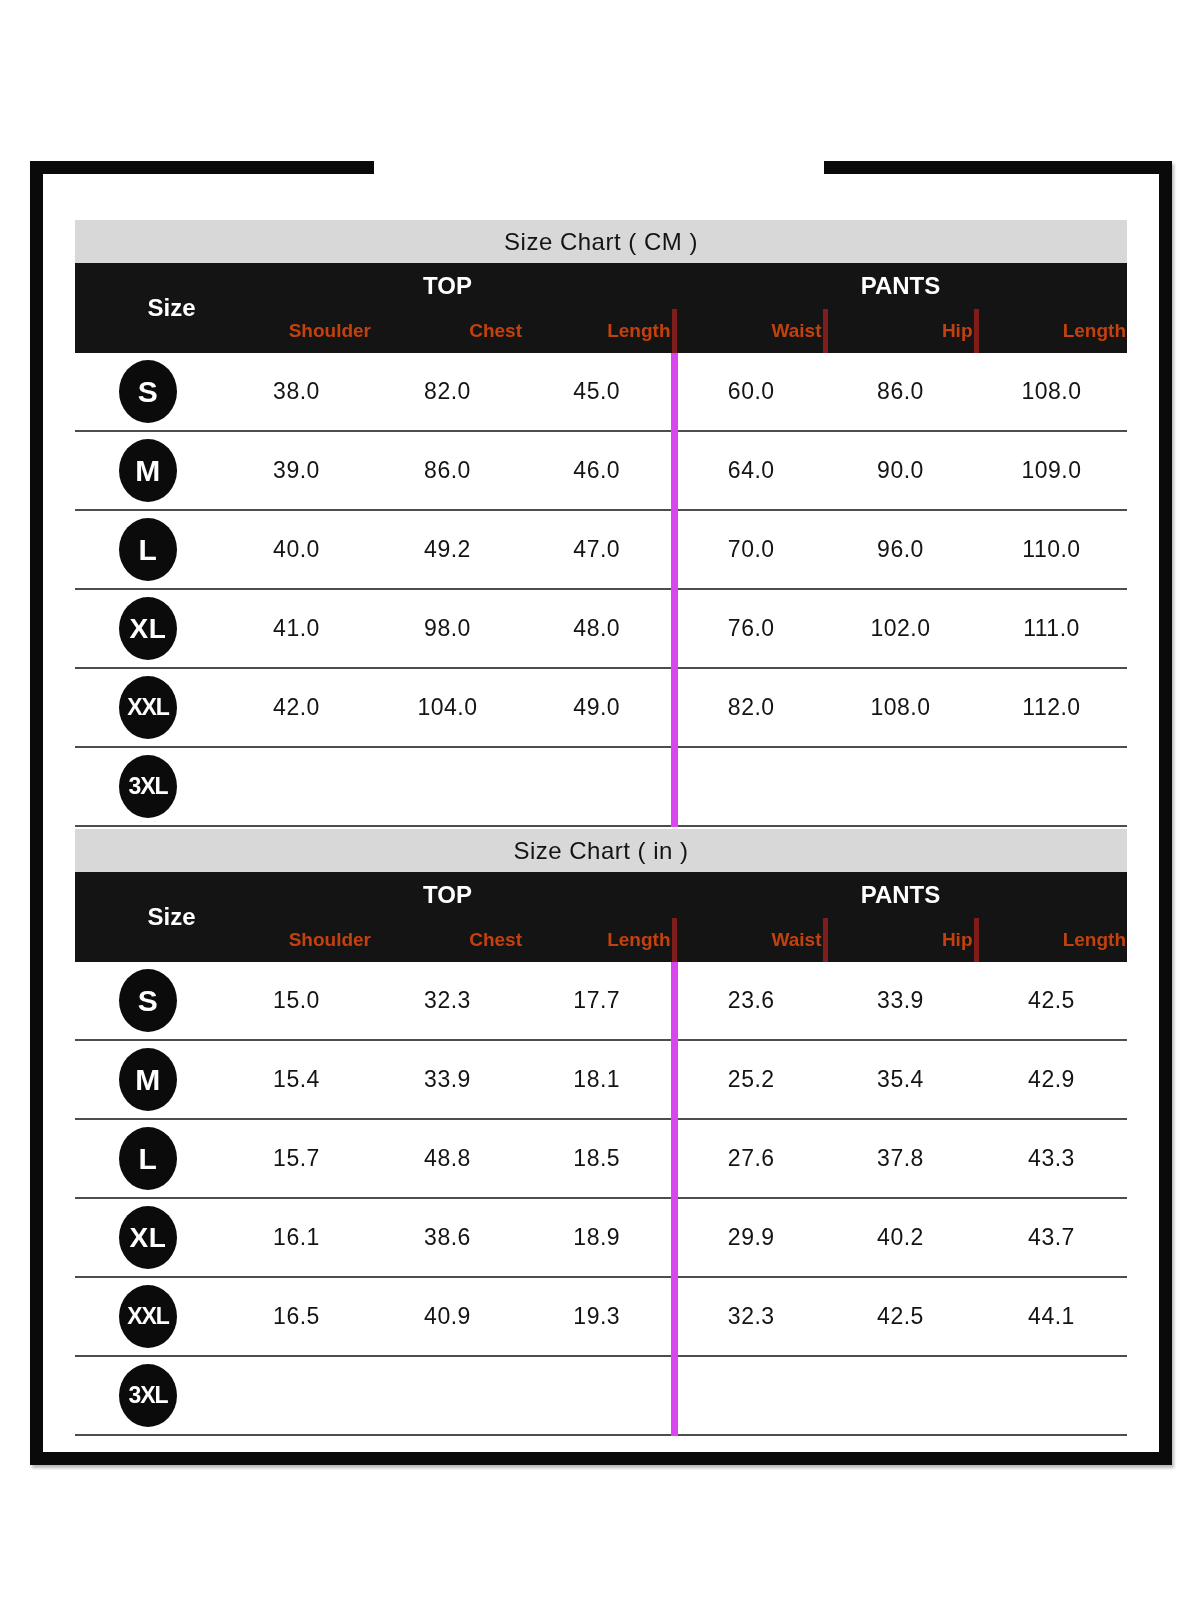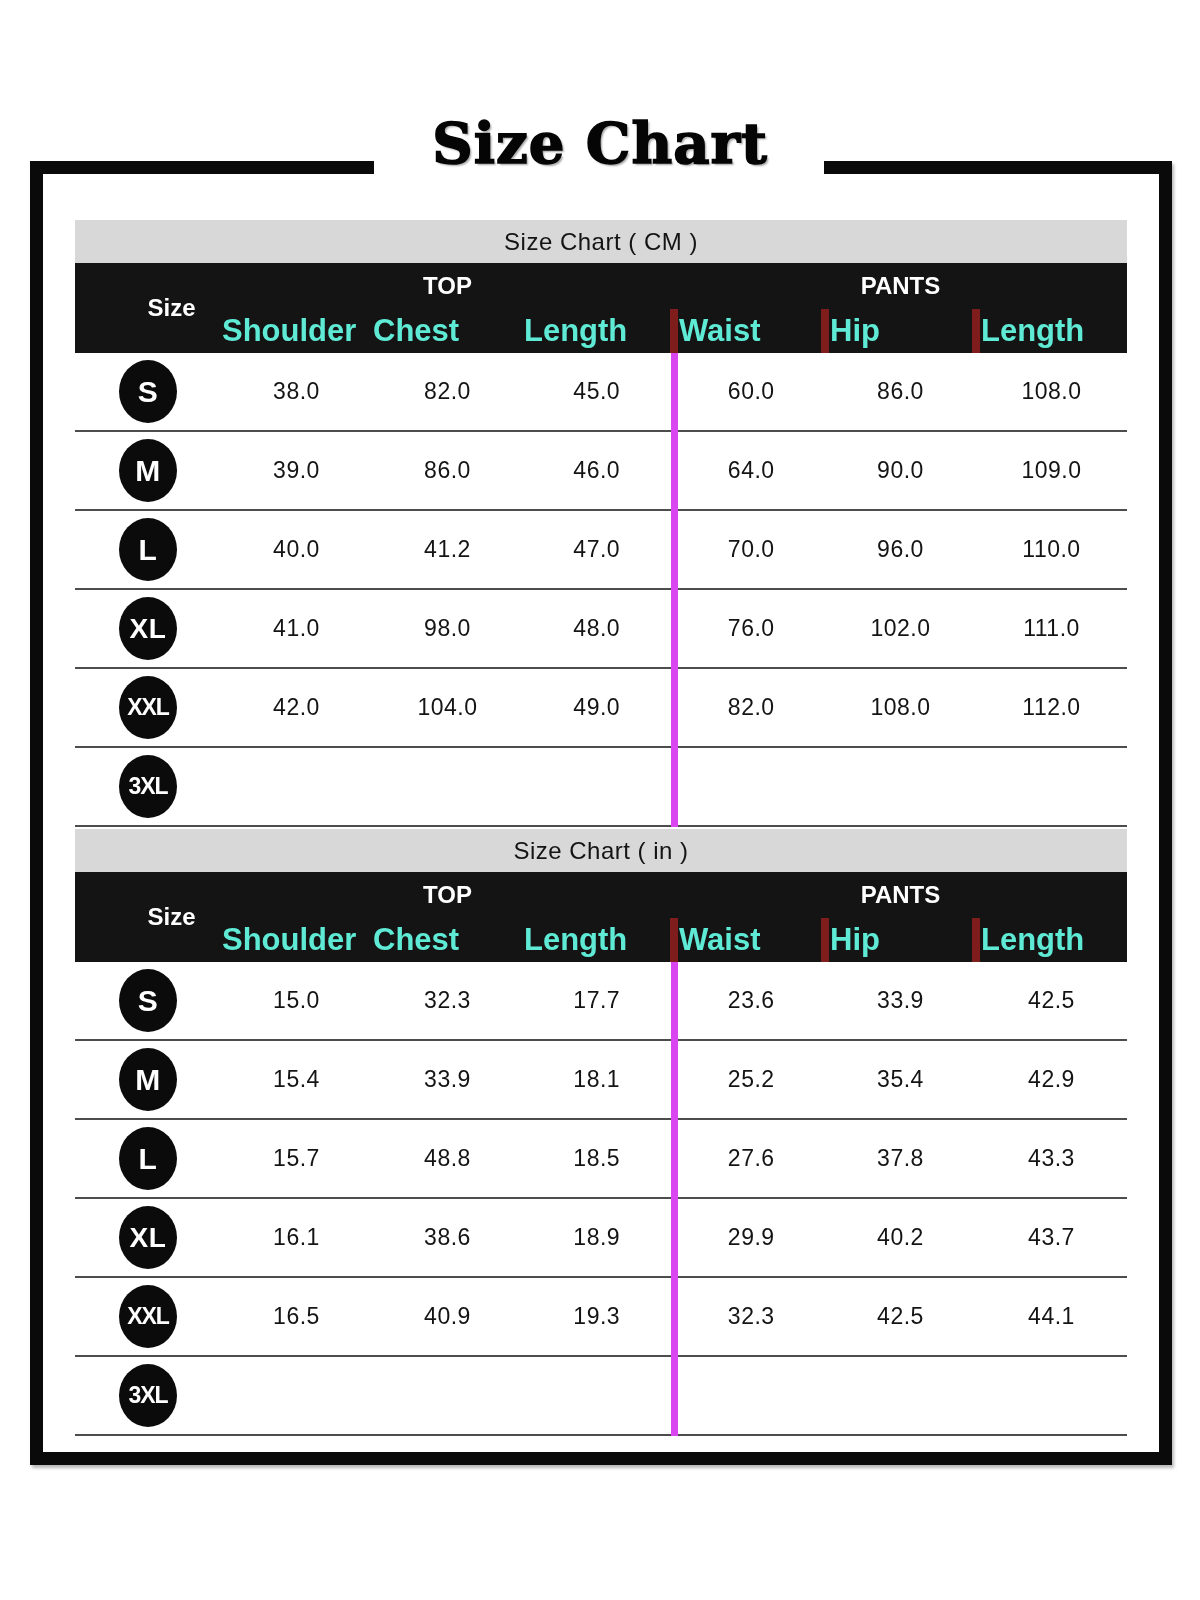--- a/index.html
+++ b/index.html
@@ -49,24 +49,24 @@
   }
   tr.grp th{
     height:44px;background:#141414;color:#ffffff;
     font-size:24px;font-weight:700;text-align:center;vertical-align:middle;
   }
   th.sizeh{
     background:#141414;color:#ffffff;font-size:24px;font-weight:700;
     text-align:center;vertical-align:middle;padding-left:48px;
   }
   tr.sub th{
-    height:42px;background:#141414;color:#5eead4;
-    font-size:31px;font-weight:700;text-align:left;vertical-align:middle;
-  }
-  tr.sub th.sep{border-left:8px solid #7f1d1d;}
+    height:42px;background:#141414;color:#c2410c;
+    font-size:19px;font-weight:700;text-align:right;vertical-align:middle;
+  }
+  tr.sub th.sep{border-left:5px solid #7f1d1d;}
 
   tbody td{
     height:75px;text-align:center;vertical-align:middle;
     font-size:23px;font-weight:400;color:#141414;
     border-bottom:2px solid #4d4d4d;letter-spacing:0.5px;
   }
   tbody td.div{border-left:7px solid #d946ef;}
 
   .badge{
     display:inline-flex;align-items:center;justify-content:center;
@@ -77,21 +77,20 @@
   .badge.b2{font-size:28px;}
   .badge.b3{font-size:23px;letter-spacing:-1px;}
 </style>
 </head>
 <body>
 
 <div class="page">
 
   <div class="frame"></div>
   <div class="frame-gap"></div>
-  <h1 class="title">Size Chart</h1>
 
   <table class="sc" id="table-cm">
     <colgroup>
         <col class="csize">
         <col>
         <col>
         <col>
         <col>
         <col>
         <col>
@@ -129,21 +128,21 @@
         <td>39.0</td>
         <td>86.0</td>
         <td>46.0</td>
         <td class="div">64.0</td>
         <td>90.0</td>
         <td>109.0</td>
       </tr>
       <tr>
         <td><span class="badge b1">L</span></td>
         <td>40.0</td>
-        <td>41.2</td>
+        <td>49.2</td>
         <td>47.0</td>
         <td class="div">70.0</td>
         <td>96.0</td>
         <td>110.0</td>
       </tr>
       <tr>
         <td><span class="badge b2">XL</span></td>
         <td>41.0</td>
         <td>98.0</td>
         <td>48.0</td>

